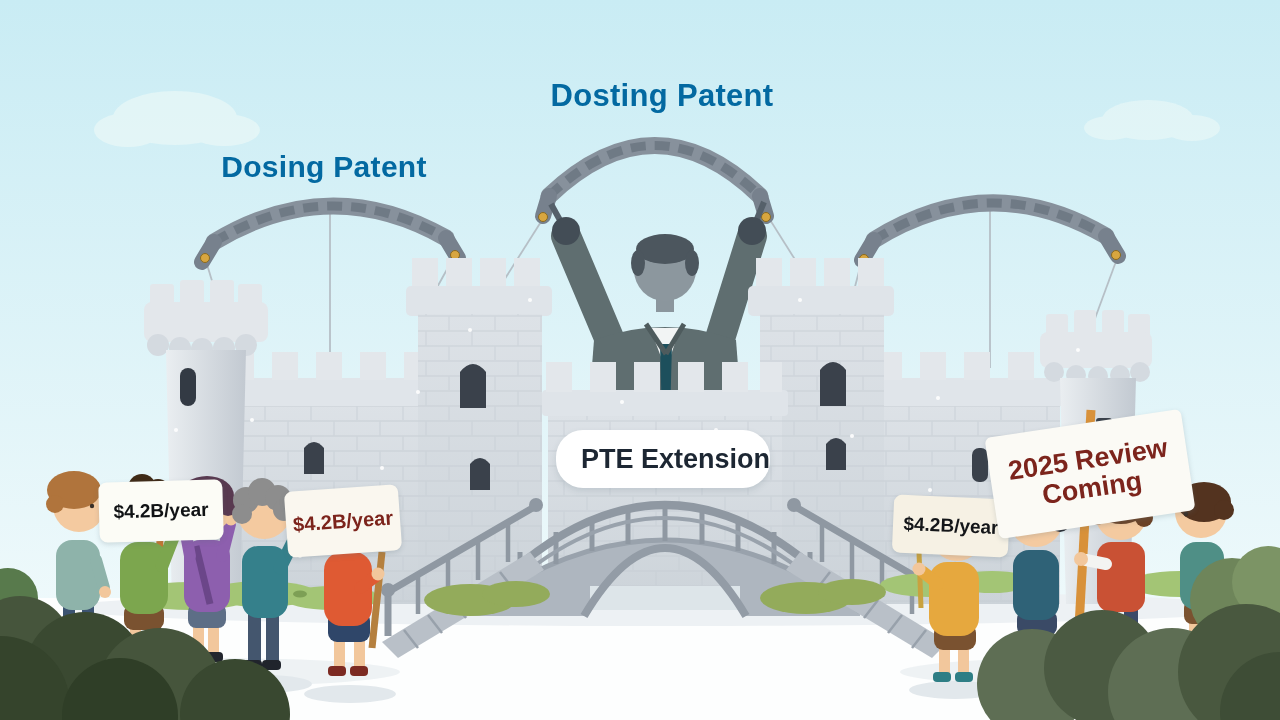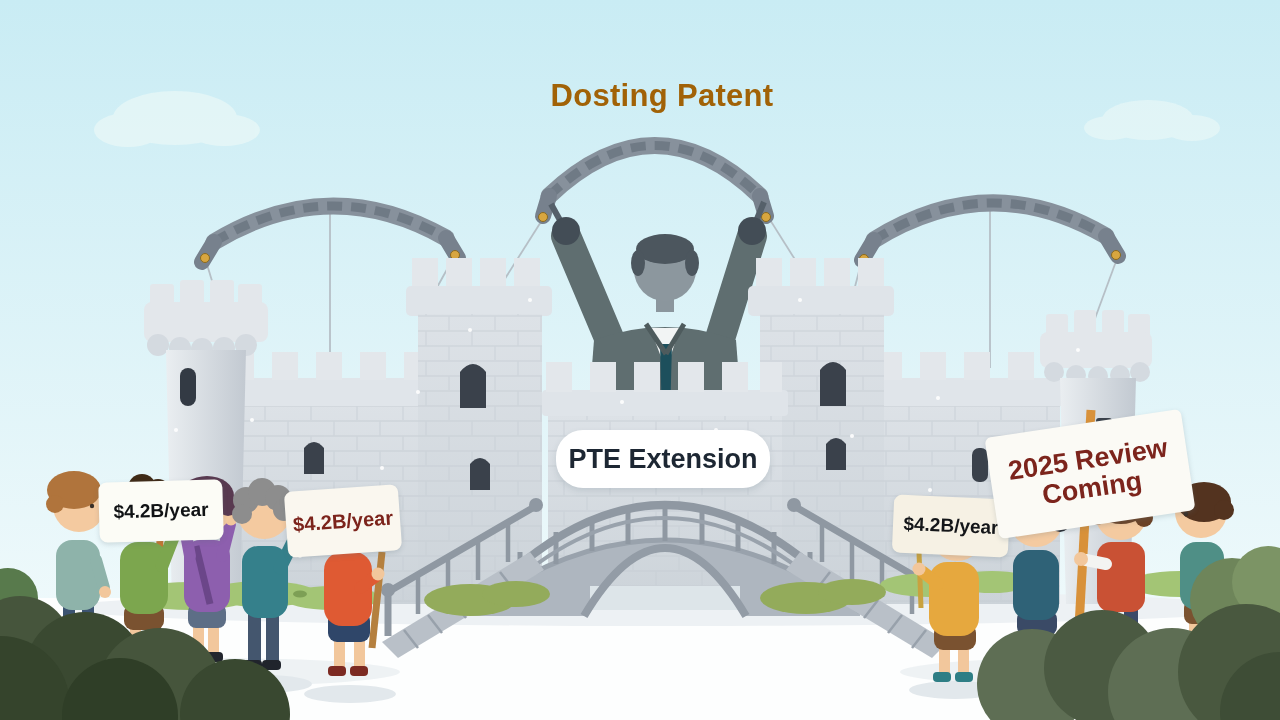--- a/index.html
+++ b/index.html
@@ -1,26 +1,26 @@
 <!DOCTYPE html>
 <html><head>
 <meta charset="utf-8">
 <style>
   html,body{margin:0;padding:0;background:#ffffff;}
   .stage{position:relative;width:1280px;height:720px;overflow:hidden;
          font-family:"Liberation Sans",sans-serif;background:#eef9fb;}
   .stage svg{position:absolute;left:0;top:0;}
-  .arc-label{position:absolute;text-align:center;font-weight:700;color:#a16207;
+  .arc-label{position:absolute;text-align:center;font-weight:700;color:#0369a1;
              letter-spacing:.3px;}
   .label-center{left:530px;top:78px;width:264px;font-size:31px;}
   .label-left{left:202px;top:150px;width:244px;font-size:30px;}
   .label-right{left:851px;top:150px;width:264px;font-size:30px;}
   .banner{position:absolute;left:556px;top:430px;width:214px;height:58px;
           background:#ffffff;border-radius:27px;display:flex;align-items:center;
-          justify-content:center;font-size:27px;font-weight:700;color:#1d2733;
+          justify-content:flex-end;font-size:27px;font-weight:700;color:#1d2733;
           box-shadow:0 3px 6px rgba(90,110,120,.18);}
   .sign{position:absolute;display:flex;align-items:center;justify-content:center;
         font-weight:700;border-radius:8px;box-shadow:0 2px 5px rgba(90,110,120,.22);}
   .sign-left{left:99px;top:481px;width:124px;height:60px;background:#fcfcf6;
              color:#101214;font-size:19px;transform:rotate(-1.5deg);}
   .sign-mid{left:286px;top:488px;width:114px;height:66px;background:#faf7ef;
             color:#7c241c;font-size:20px;transform:rotate(-4deg);}
   .sign-right{left:893px;top:497px;width:116px;height:58px;background:#f6f1e4;
               color:#141619;font-size:19px;transform:rotate(2.5deg);}
   .sign-review{left:991px;top:423px;width:198px;height:102px;background:#fbfaf5;
@@ -487,20 +487,21 @@
     <circle cx="1232" cy="600" r="42" fill="#6e855a"></circle>
         <circle cx="1268" cy="582" r="36" fill="#7c9465"></circle>
     <circle cx="1032" cy="684" r="55" fill="#5e6e54"></circle>
         <circle cx="1102" cy="668" r="58" fill="#4b5a42"></circle>
     <circle cx="1172" cy="692" r="64" fill="#5e6e54"></circle>
         <circle cx="1246" cy="672" r="68" fill="#49583f"></circle>
     <circle cx="1280" cy="712" r="60" fill="#3e4d36"></circle>
   </g>
 </svg>
 
+  <div class="arc-label label-left">Dosing Patent</div>
   <div class="arc-label label-center">Dosting Patent</div>
 
   <div class="banner">
     <span>PTE Extension</span>
   </div>
 
   <div class="sign sign-left">
     <span>$4.2B/year</span>
   </div>
   <div class="sign sign-mid">

